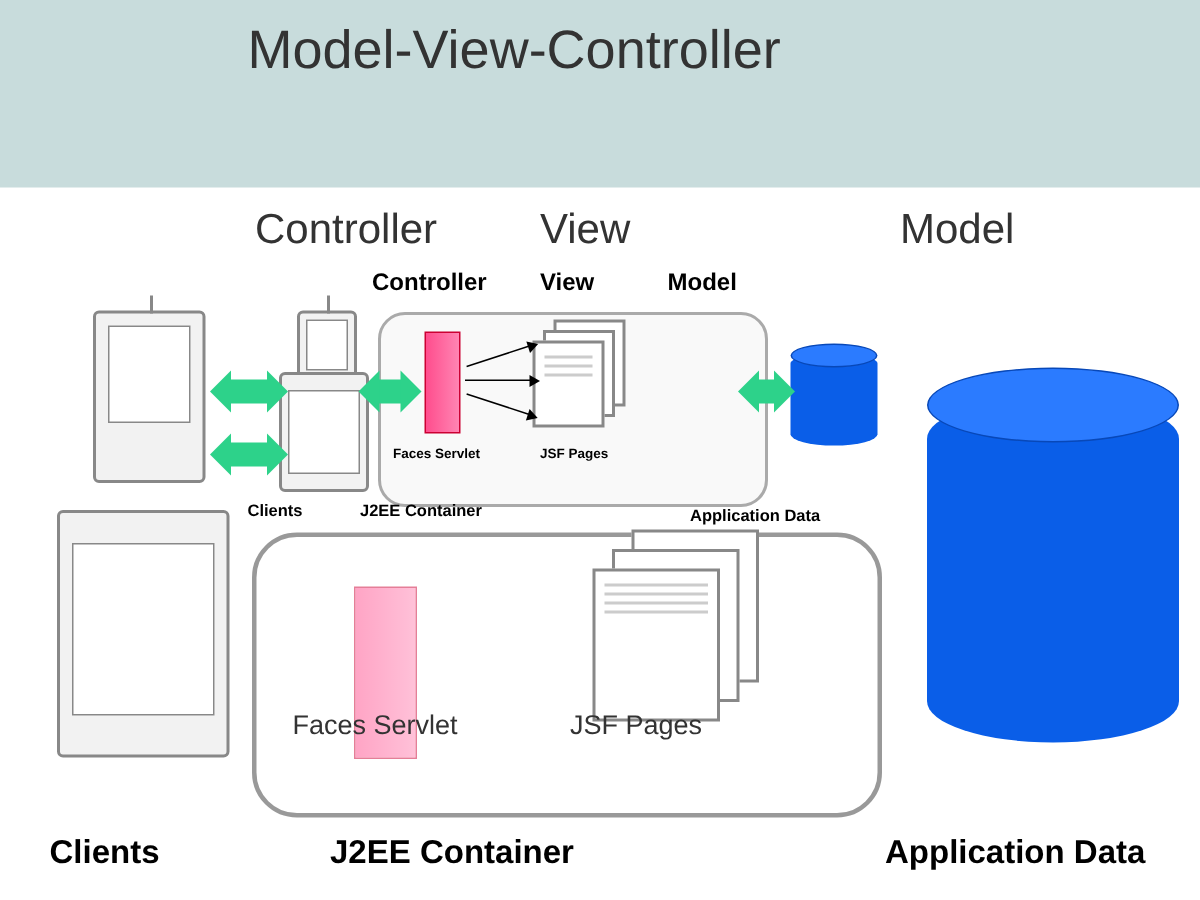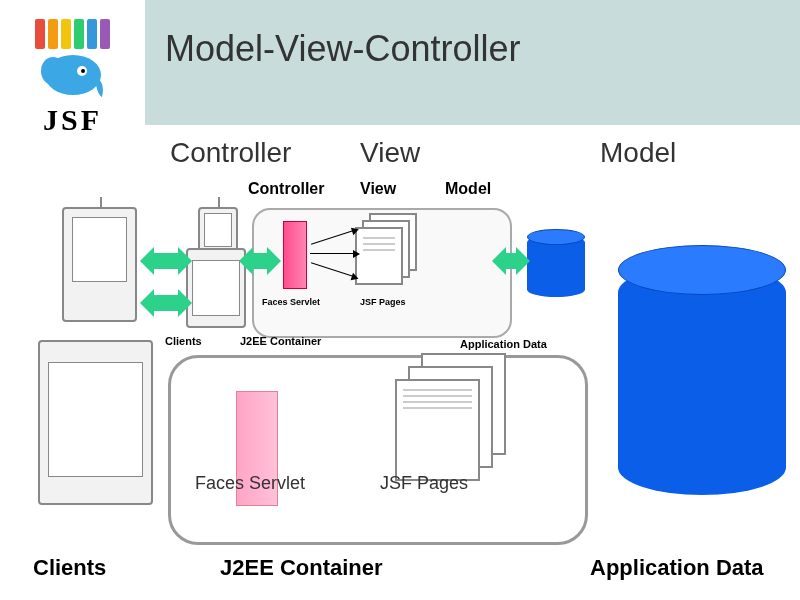--- a/index.html
+++ b/index.html
@@ -50,21 +50,21 @@
     font-family: "Times New Roman", serif;
     font-weight: bold;
     font-size: 30px;
     letter-spacing: 3px;
     color: #000;
   }
   .title {
     font-size: 36px;
     color: #333;
     margin-left: 165px;
-    margin-top: 28px;
+    margin-top: 12px;
     font-weight: normal;
   }
   .main-diagram {
     position: absolute;
     top: 125px;
     left: 0;
     width: 800px;
     height: 584px;
   }
   .col-header {
@@ -244,38 +244,20 @@
   }
   .watermark-icon {
     position:absolute; bottom:18px; right:122px; width:22px;height:22px;
     border:2px solid #ccc;
   }
 </style>
 </head>
 <body>
 
 <div class="header-bar">
-  <div class="logo-box">
-    <div class="logo-bars">
-      <span style="background:#e74c3c"></span>
-      <span style="background:#f39c12"></span>
-      <span style="background:#f1c40f"></span>
-      <span style="background:#2ecc71"></span>
-      <span style="background:#3498db"></span>
-      <span style="background:#9b59b6"></span>
-    </div>
-    <svg class="elephant" viewBox="0 0 70 50">
-      <ellipse cx="35" cy="22" rx="28" ry="20" fill="#3ba7e4"></ellipse>
-      <ellipse cx="15" cy="18" rx="12" ry="14" fill="#3ba7e4"></ellipse>
-      <path d="M 55 22 Q 68 28 64 44 Q 60 42 58 32" fill="#3ba7e4"></path>
-      <circle cx="44" cy="18" r="5" fill="#fff"></circle>
-      <circle cx="45" cy="18" r="2" fill="#000"></circle>
-    </svg>
-    <div class="jsf-text">JSF</div>
-  </div>
   <h1 class="title">Model-View-Controller</h1>
 </div>
 
 <div class="main-diagram">
 
   <div class="col-header col-controller">Controller</div>
   <div class="col-header col-view">View</div>
   <div class="col-header col-model">Model</div>
 
   <div class="sub-header sub-controller">Controller</div>

